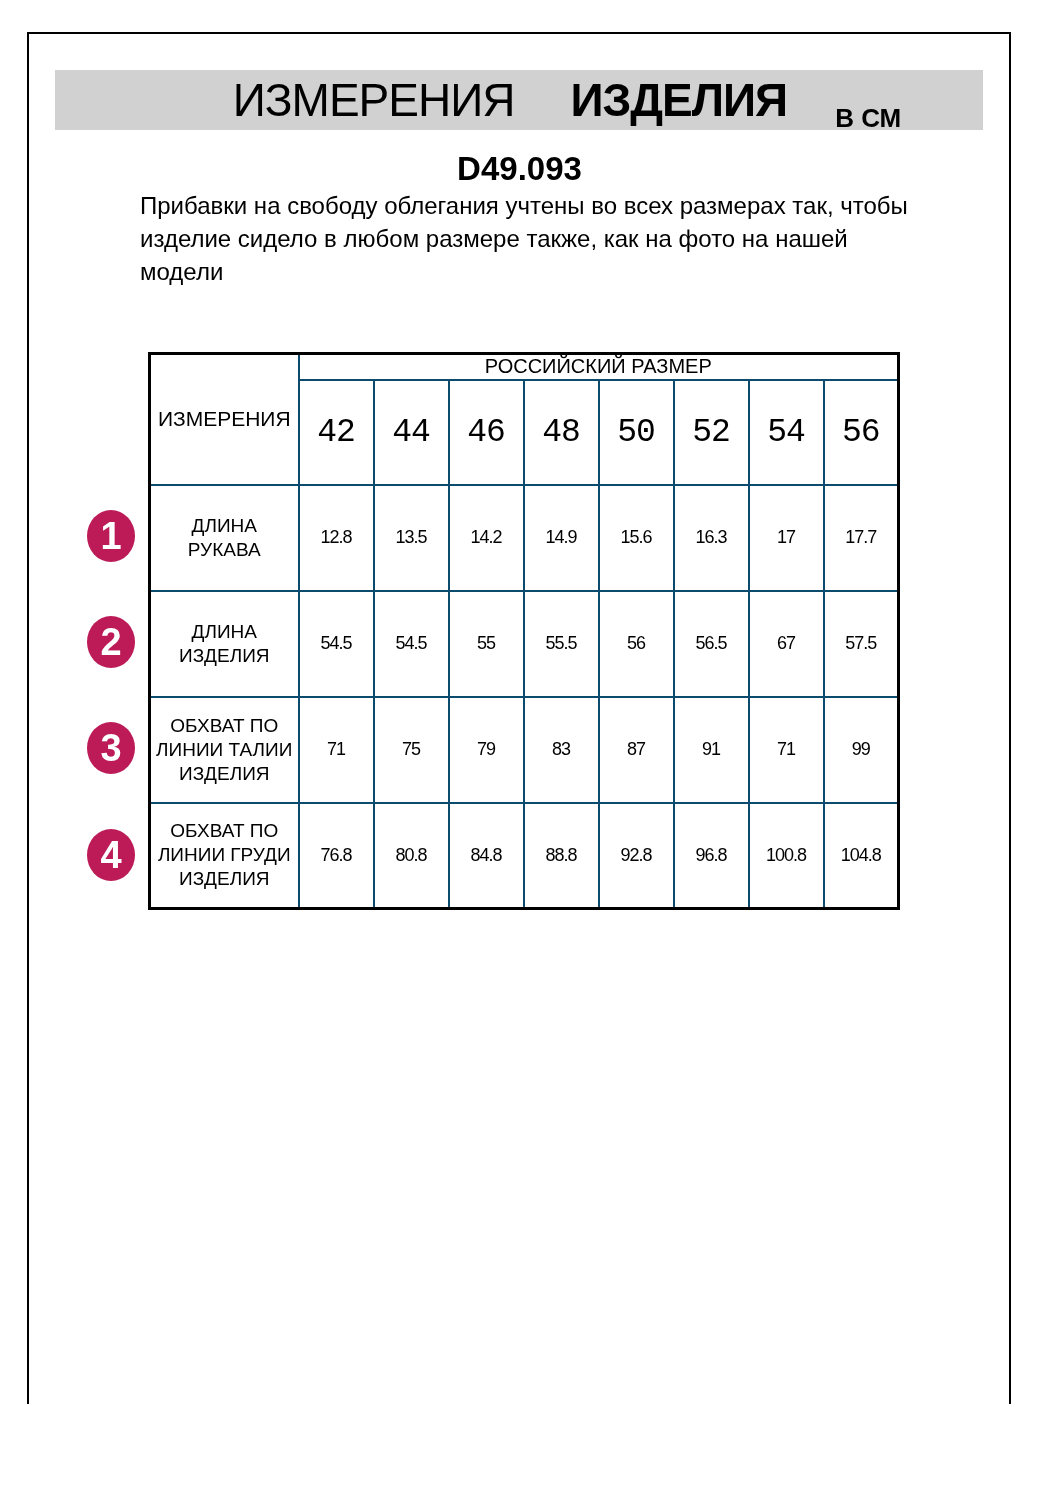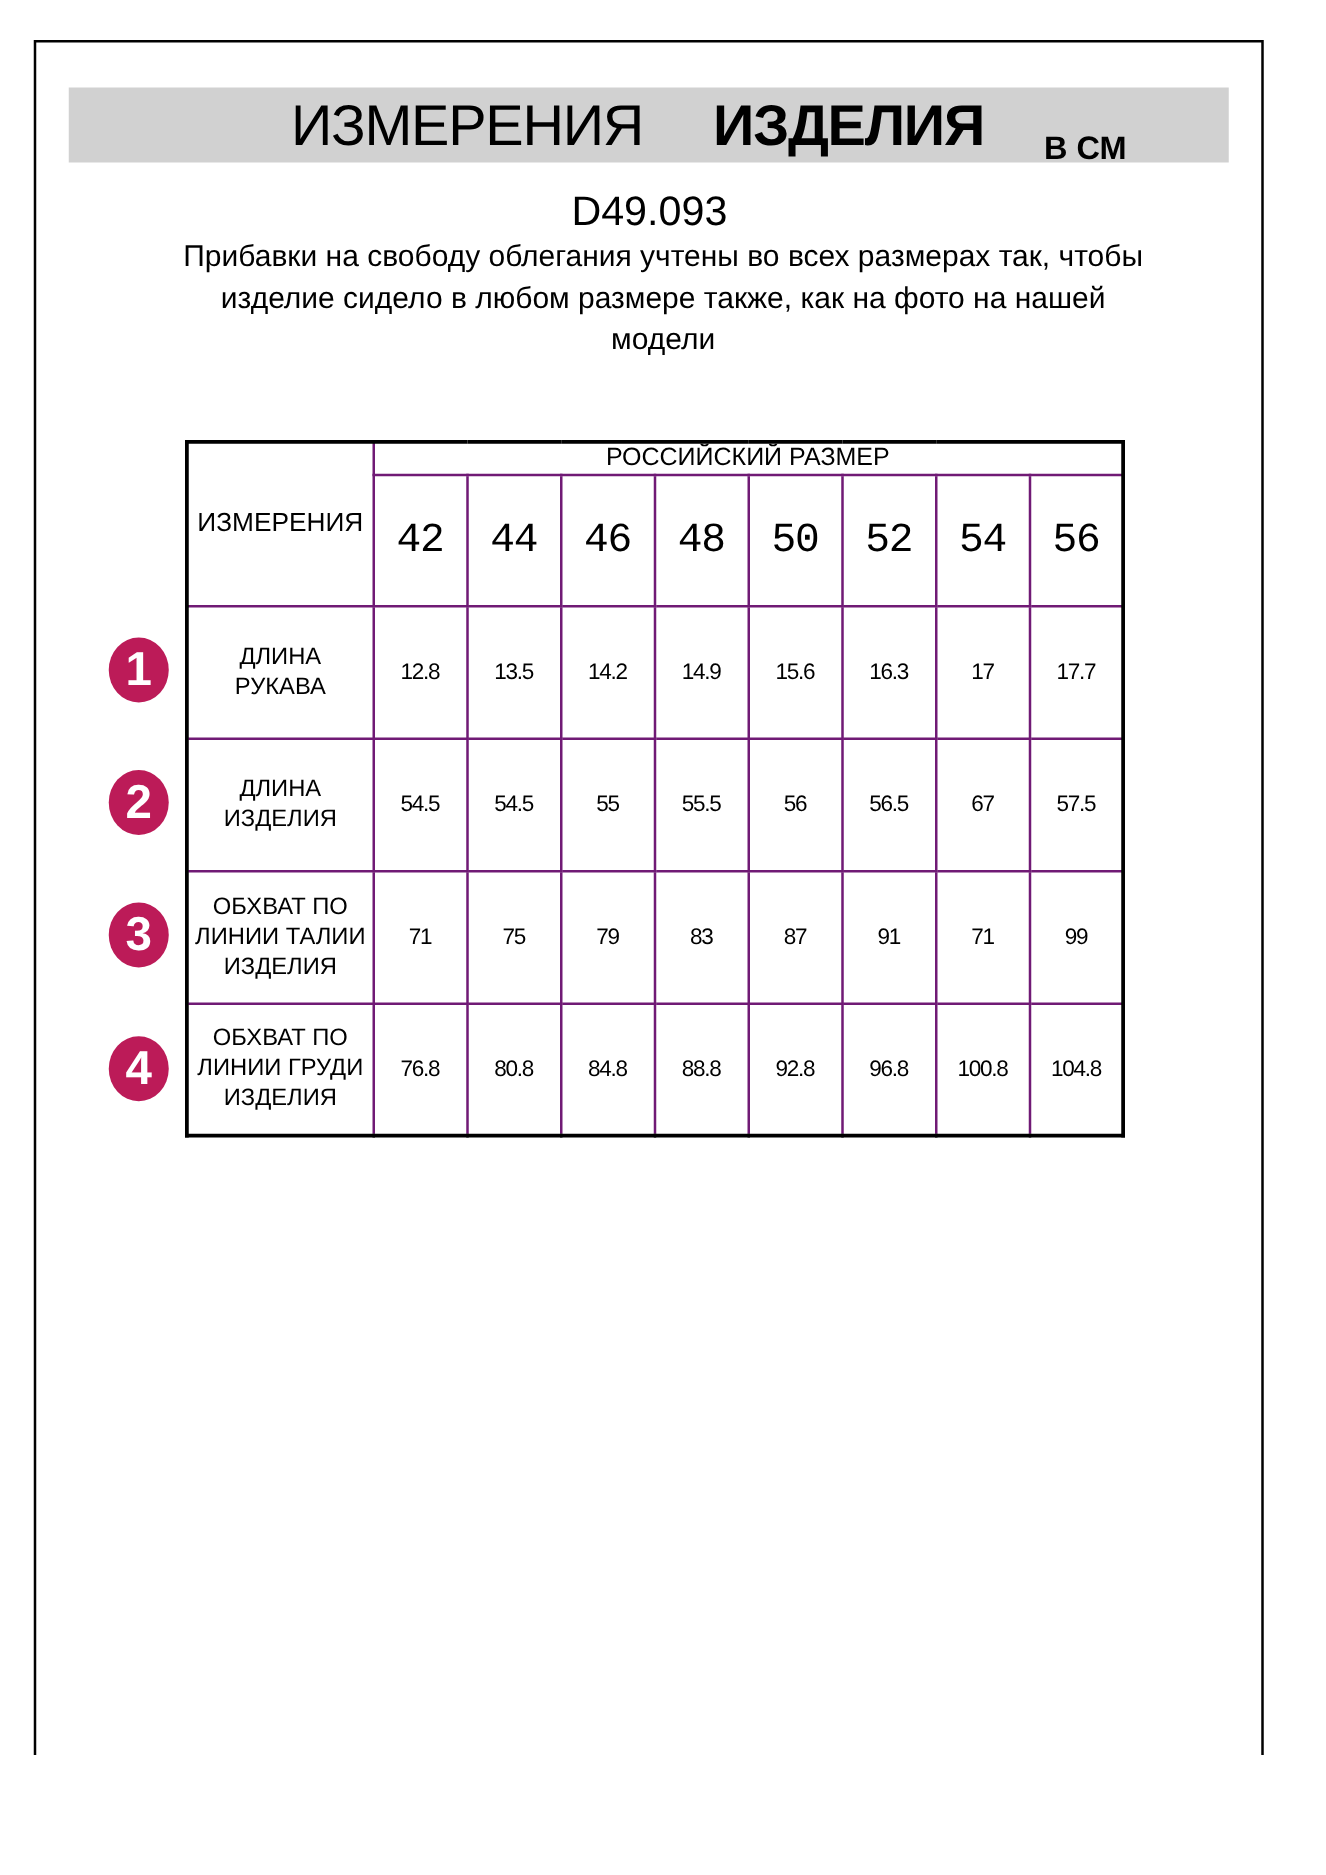--- a/index.html
+++ b/index.html
@@ -28,33 +28,33 @@
     font-size:46px; font-weight:400; letter-spacing:-1px; white-space:nowrap;
   }
   .title-secondary {
     font-size:46px; font-weight:700; letter-spacing:-1px; margin-left:56px; white-space:nowrap;
   }
   .title-unit {
     font-size:26px; font-weight:700; margin-left:48px; transform:translateY(7px); white-space:nowrap;margin-top:22px;
   }
   .product-code {
     position:absolute; left:28px; top:150px; width:983px;
-    text-align:center; font-size:33px; font-weight:400;
+    text-align:center; font-size:33px; font-weight:700;
   }
   .description {
     position:absolute; left:140px; top:189px; width:781px;
-    text-align:center; font-size:24px; line-height:33px; font-weight:400;
+    text-align:left; font-size:24px; line-height:33px; font-weight:400;
   }
   .size-table {
     position:absolute; left:148px; top:352px;
     border-collapse:collapse; table-layout:fixed;
     border:3px solid #000;
   }
   .size-table th, .size-table td {
-    border:2px solid #701a75;
+    border:2px solid #0c4a6e;
     text-align:center; vertical-align:middle;
     font-weight:400;
     overflow:hidden;
   }
   .corner-cell { width:149px; font-size:21px; }
   .group-header-cell { height:26px; font-size:20px; font-weight:400; }
   .size-cell { width:75px; height:105px; font-size:33px; font-weight:700; letter-spacing:-1px;font-family:Liberation Mono, monospace; }
   .label-cell { font-size:19px; line-height:24px; white-space:pre-line; padding:0 3px; }
   .value-cell { height:106px; font-size:18px; letter-spacing:-1px; }
   .badge {

